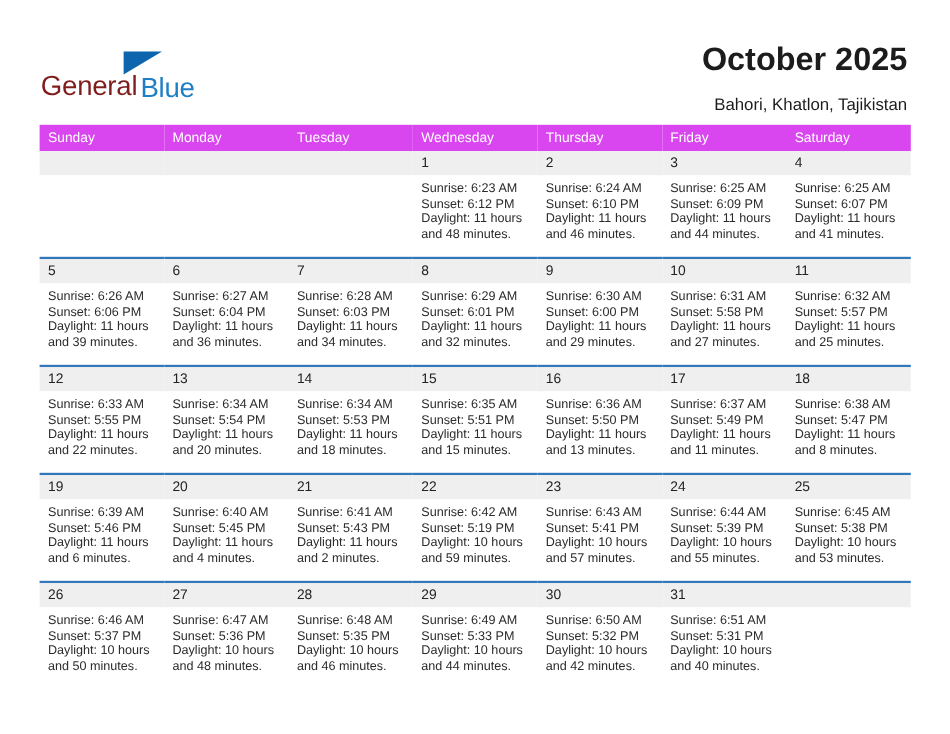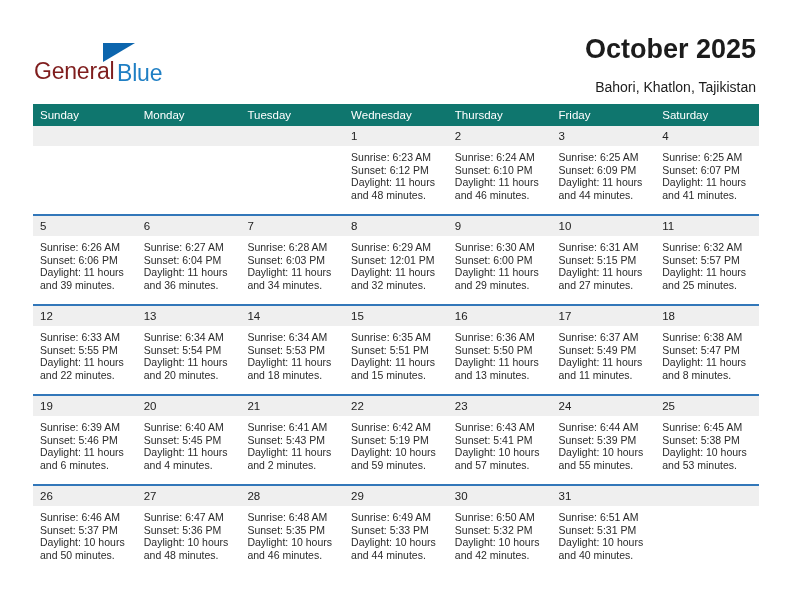--- a/index.html
+++ b/index.html
@@ -90,21 +90,21 @@
     left: 33px;
     top: 104px;
     width: 726px;
   }
   .cal-table {
     width: 726px;
     border-collapse: collapse;
     table-layout: fixed;
   }
   .cal-table th {
-    background: #0f766e;
+    background: #d946ef;
     color: #ffffff;
     font-size: 11.5px;
     font-weight: normal;
     text-align: left;
     padding: 5px 0 5px 7px;
     height: 11px;
     border: none;
   }
   .cal-table td {
     vertical-align: top;
@@ -286,21 +286,21 @@
                   <div>Daylight: 11 hours</div>
                   <div>and 34 minutes.</div>
                 </div>
               </div>
             </td>
             <td>
               <div class="cell">
                 <div class="cell-date">8</div>
                 <div class="cell-body">
                   <div>Sunrise: 6:29 AM</div>
-                  <div>Sunset: 12:01 PM</div>
+                  <div>Sunset: 6:01 PM</div>
                   <div>Daylight: 11 hours</div>
                   <div>and 32 minutes.</div>
                 </div>
               </div>
             </td>
             <td>
               <div class="cell">
                 <div class="cell-date">9</div>
                 <div class="cell-body">
                   <div>Sunrise: 6:30 AM</div>
@@ -308,21 +308,21 @@
                   <div>Daylight: 11 hours</div>
                   <div>and 29 minutes.</div>
                 </div>
               </div>
             </td>
             <td>
               <div class="cell">
                 <div class="cell-date">10</div>
                 <div class="cell-body">
                   <div>Sunrise: 6:31 AM</div>
-                  <div>Sunset: 5:15 PM</div>
+                  <div>Sunset: 5:58 PM</div>
                   <div>Daylight: 11 hours</div>
                   <div>and 27 minutes.</div>
                 </div>
               </div>
             </td>
             <td>
               <div class="cell">
                 <div class="cell-date">11</div>
                 <div class="cell-body">
                   <div>Sunrise: 6:32 AM</div>

